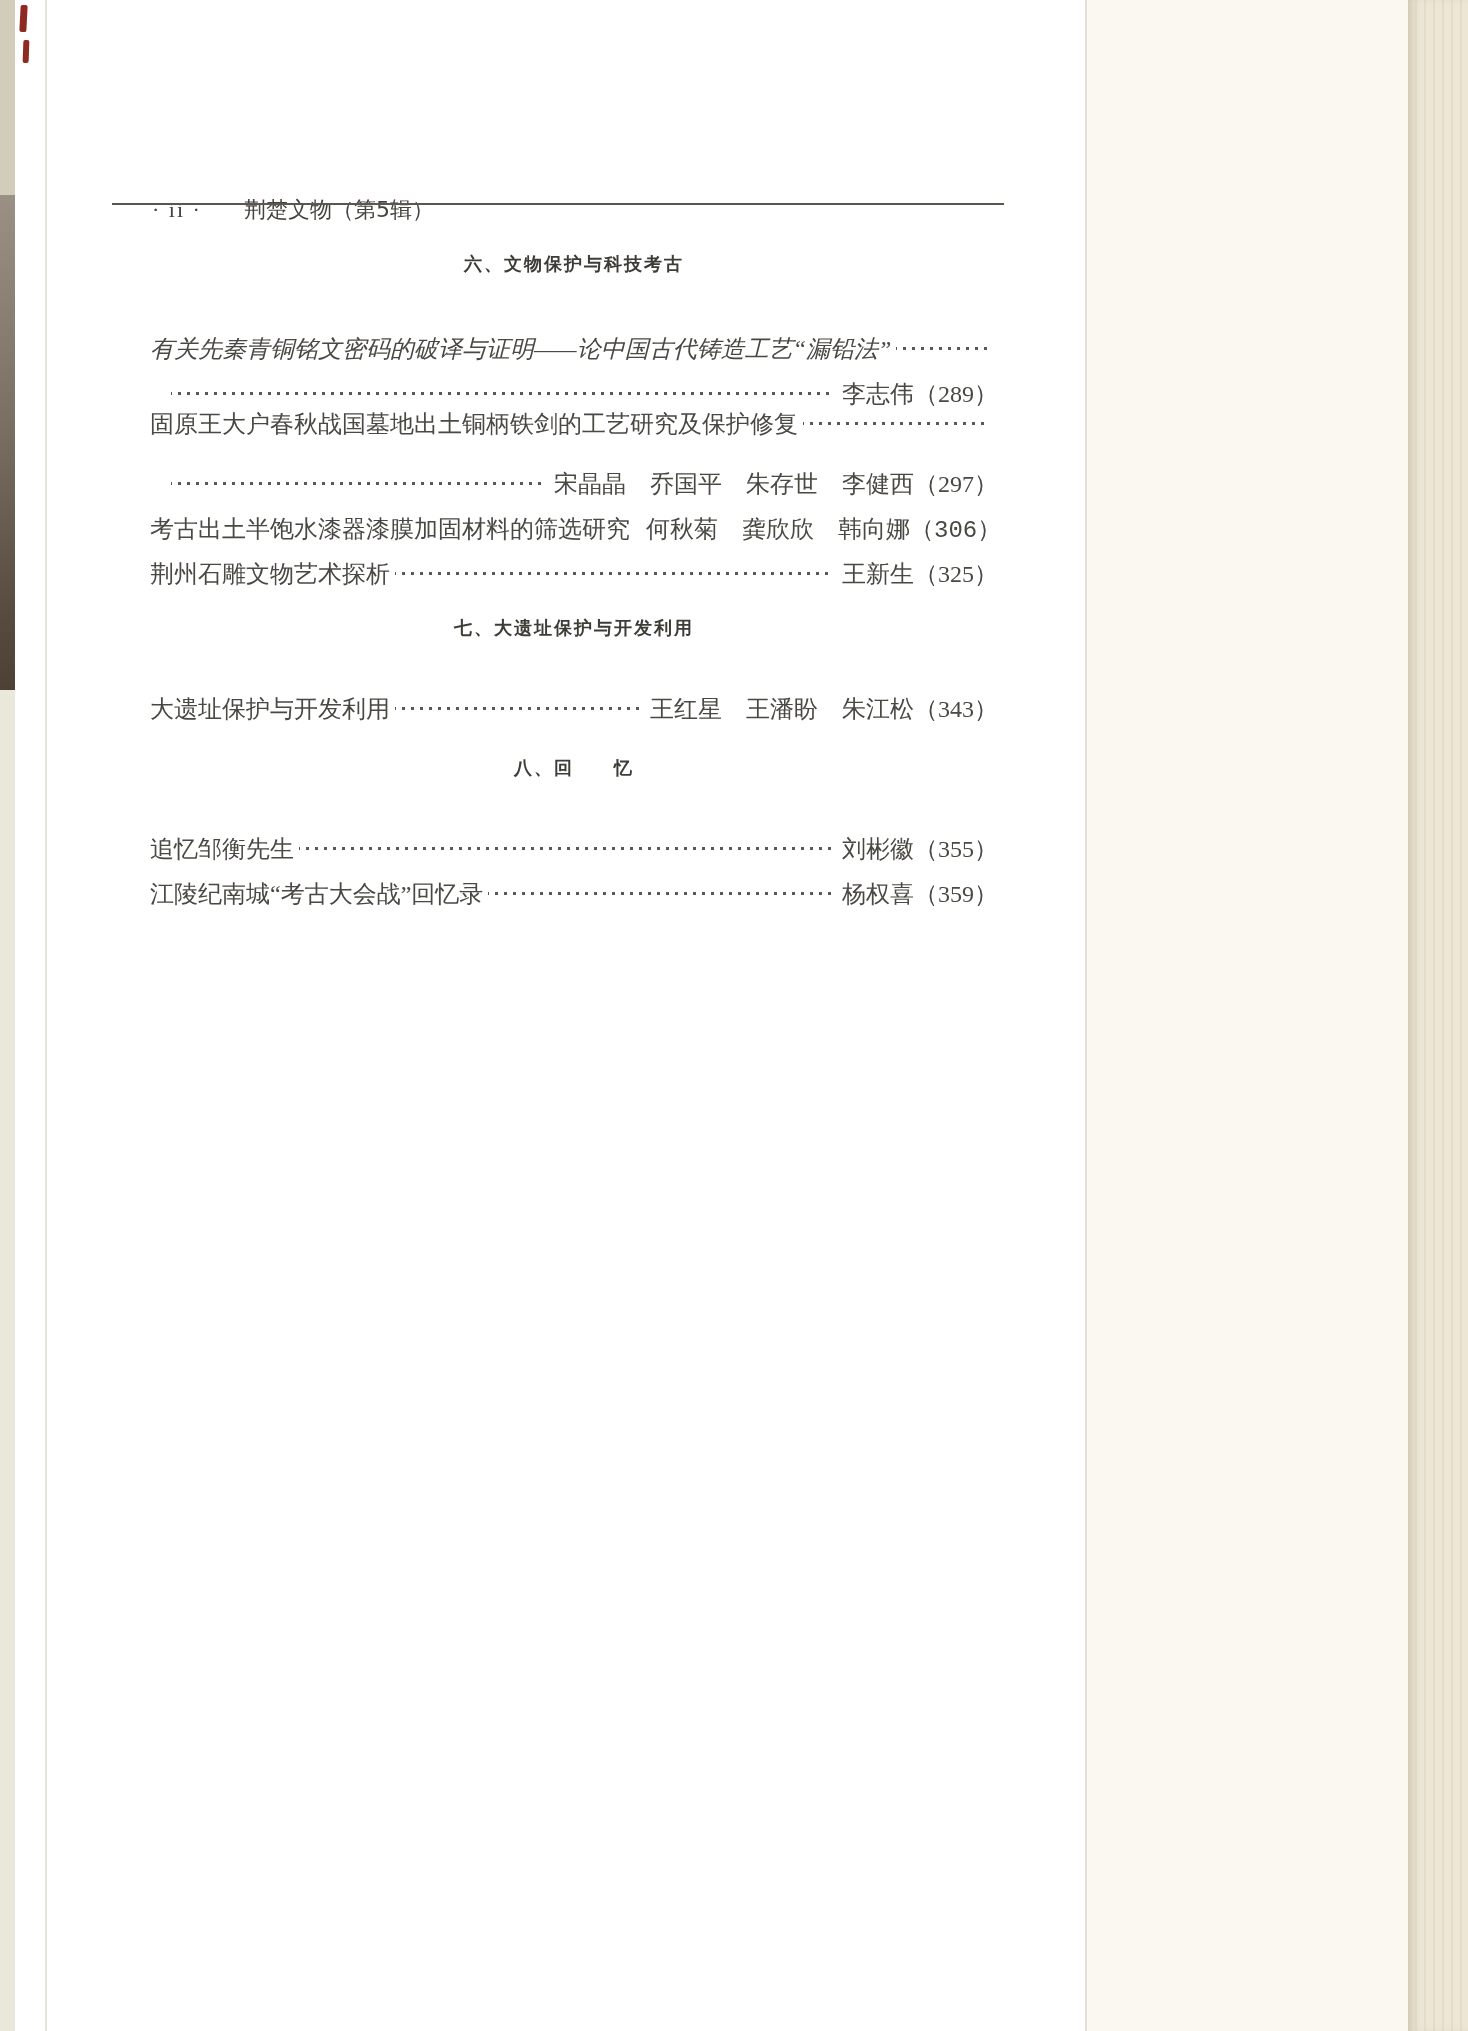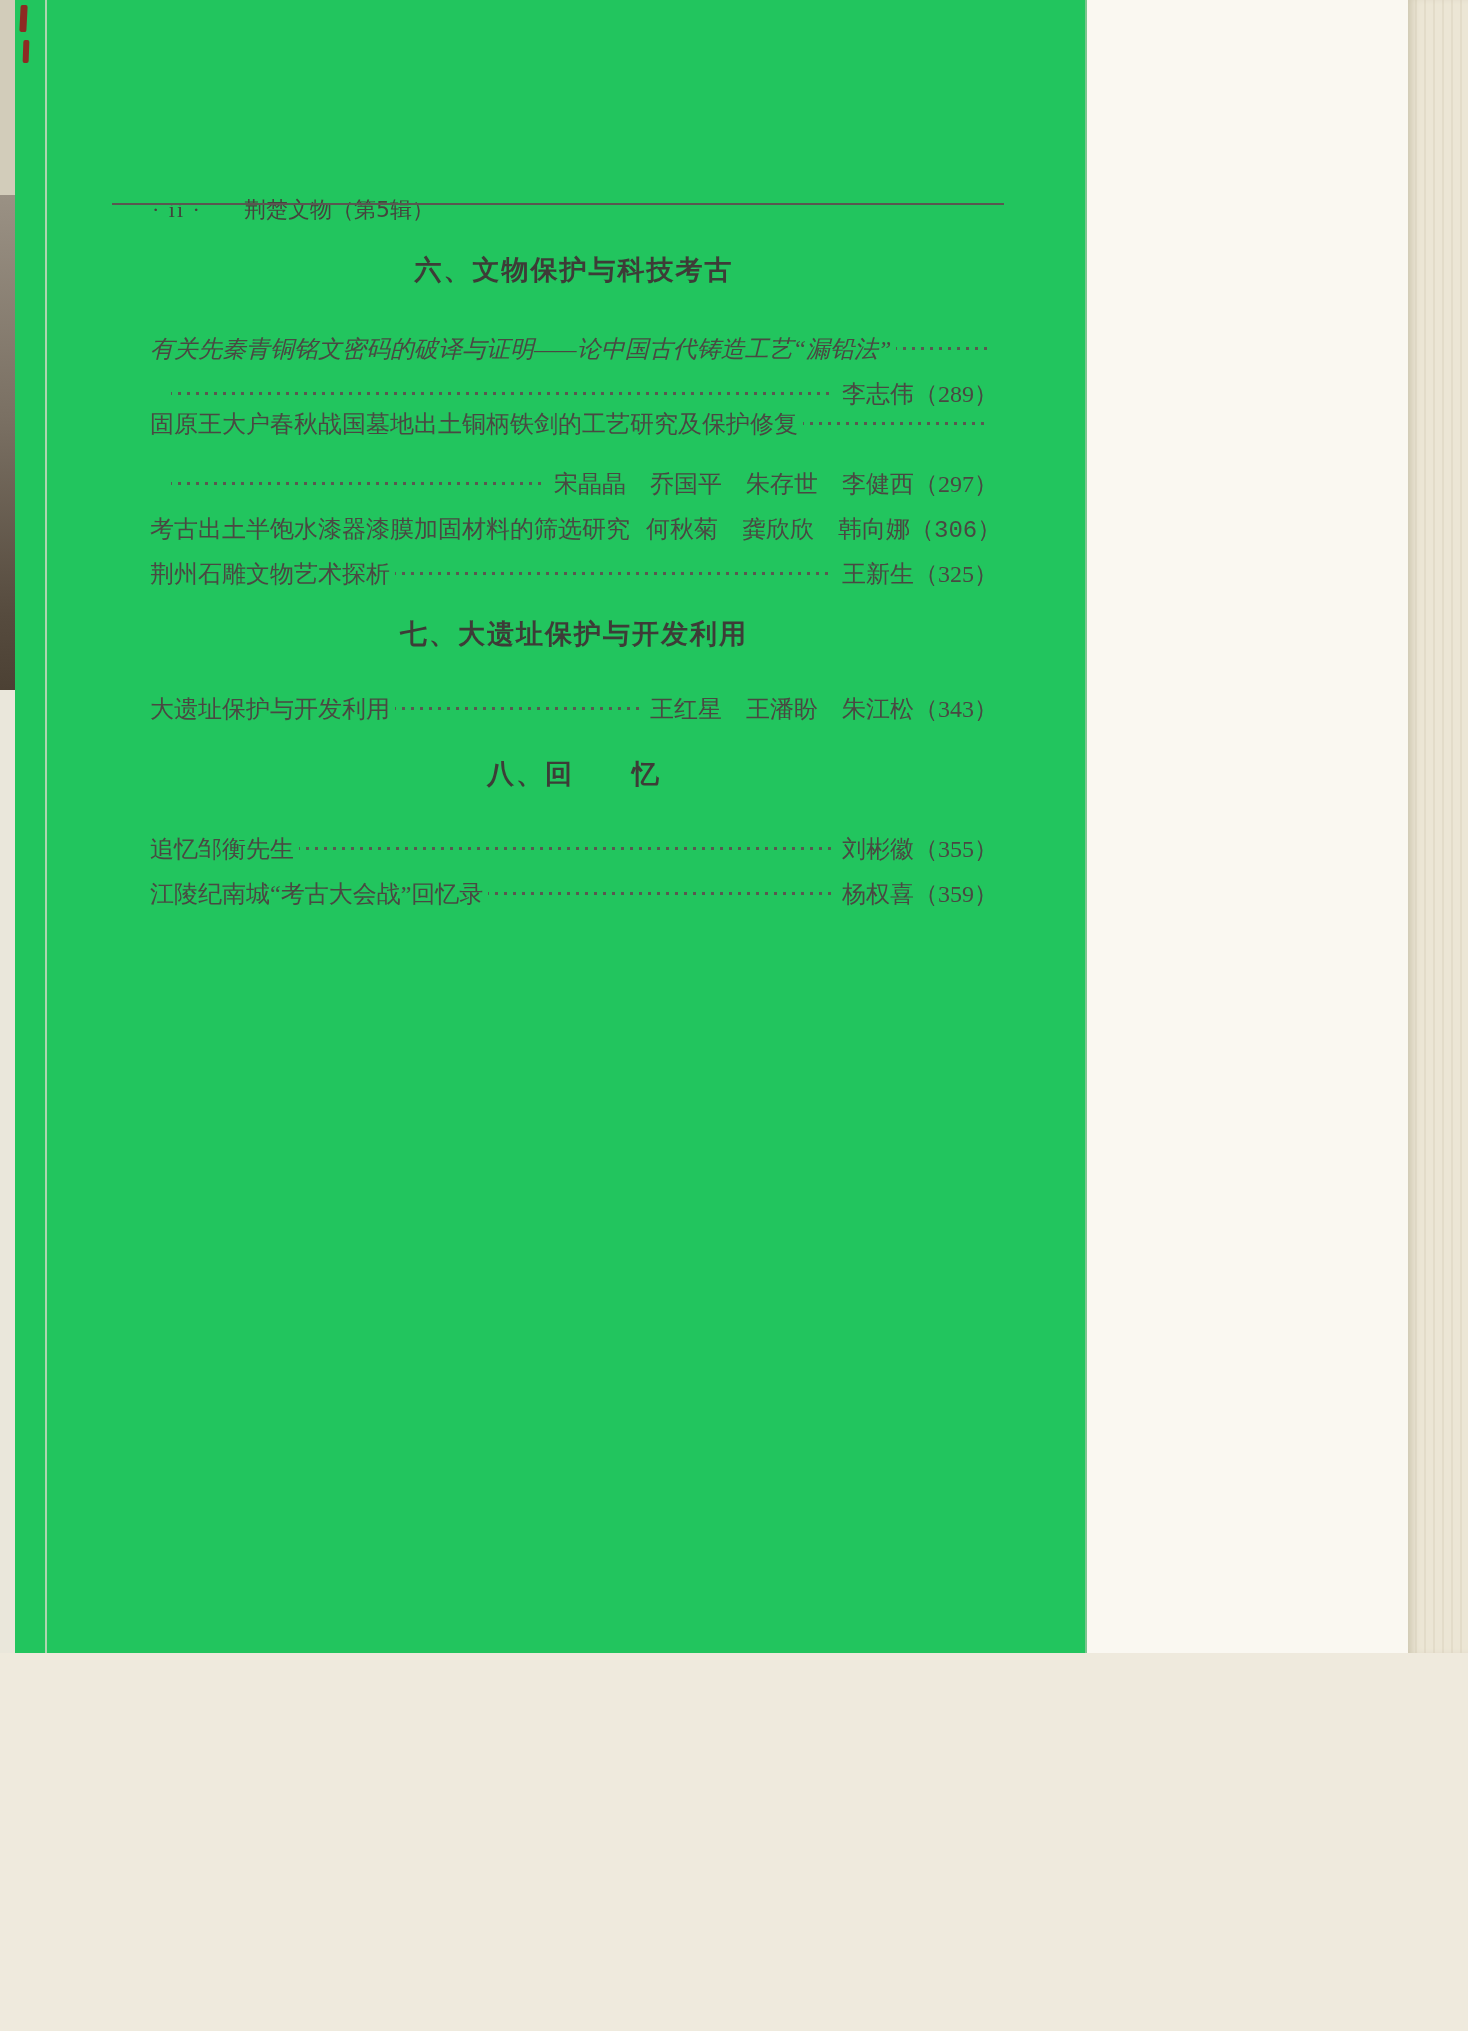--- a/index.html
+++ b/index.html
@@ -3,22 +3,22 @@
 <meta charset="utf-8">
 <style>
   html, body { margin: 0; padding: 0; }
   body {
     width: 1468px; height: 2031px;
     background: #efeadd;
     font-family: "Liberation Serif", "DejaVu Serif", serif;
   }
   #screenshot {
     position: relative;
-    width: 1468px; height: 1653px;
-    background: #22c55e;            
+    width: 1468px; height: 2031px;
+    background: #ffffff;            
     overflow: hidden;
   }
 
   
   .strip-left-base {
     position: absolute; left: 0; top: 0; width: 15px; height: 100%;
     background: #d2ccba;
   }
   .strip-left-dark {
     position: absolute; left: 0; top: 195px; width: 15px; height: 495px;
@@ -64,21 +64,21 @@
   .header-rule {
     position: absolute; left: 112px; top: 203px; width: 892px; height: 2px;
     background: #5a5750;
   }
 
   
   .sec {
     position: absolute; left: 150px; width: 848px; margin: 0;
     text-align: center;
     font-family: "DejaVu Sans", "Liberation Sans", sans-serif;
-    font-weight: 700; font-size: 27px; letter-spacing: 2px;
+    font-weight: 700; font-size: 18px; letter-spacing: 2px;
     color: #3d3c37; white-space: nowrap;
   }
   .sec.s1 { top: 252px; }
   .sec.s2 { top: 616px; }
   .sec.s3 { top: 756px; }
 
   
   .toc-row {
     position: absolute; left: 150px; width: 848px; height: 45px;
     display: flex; align-items: center;

